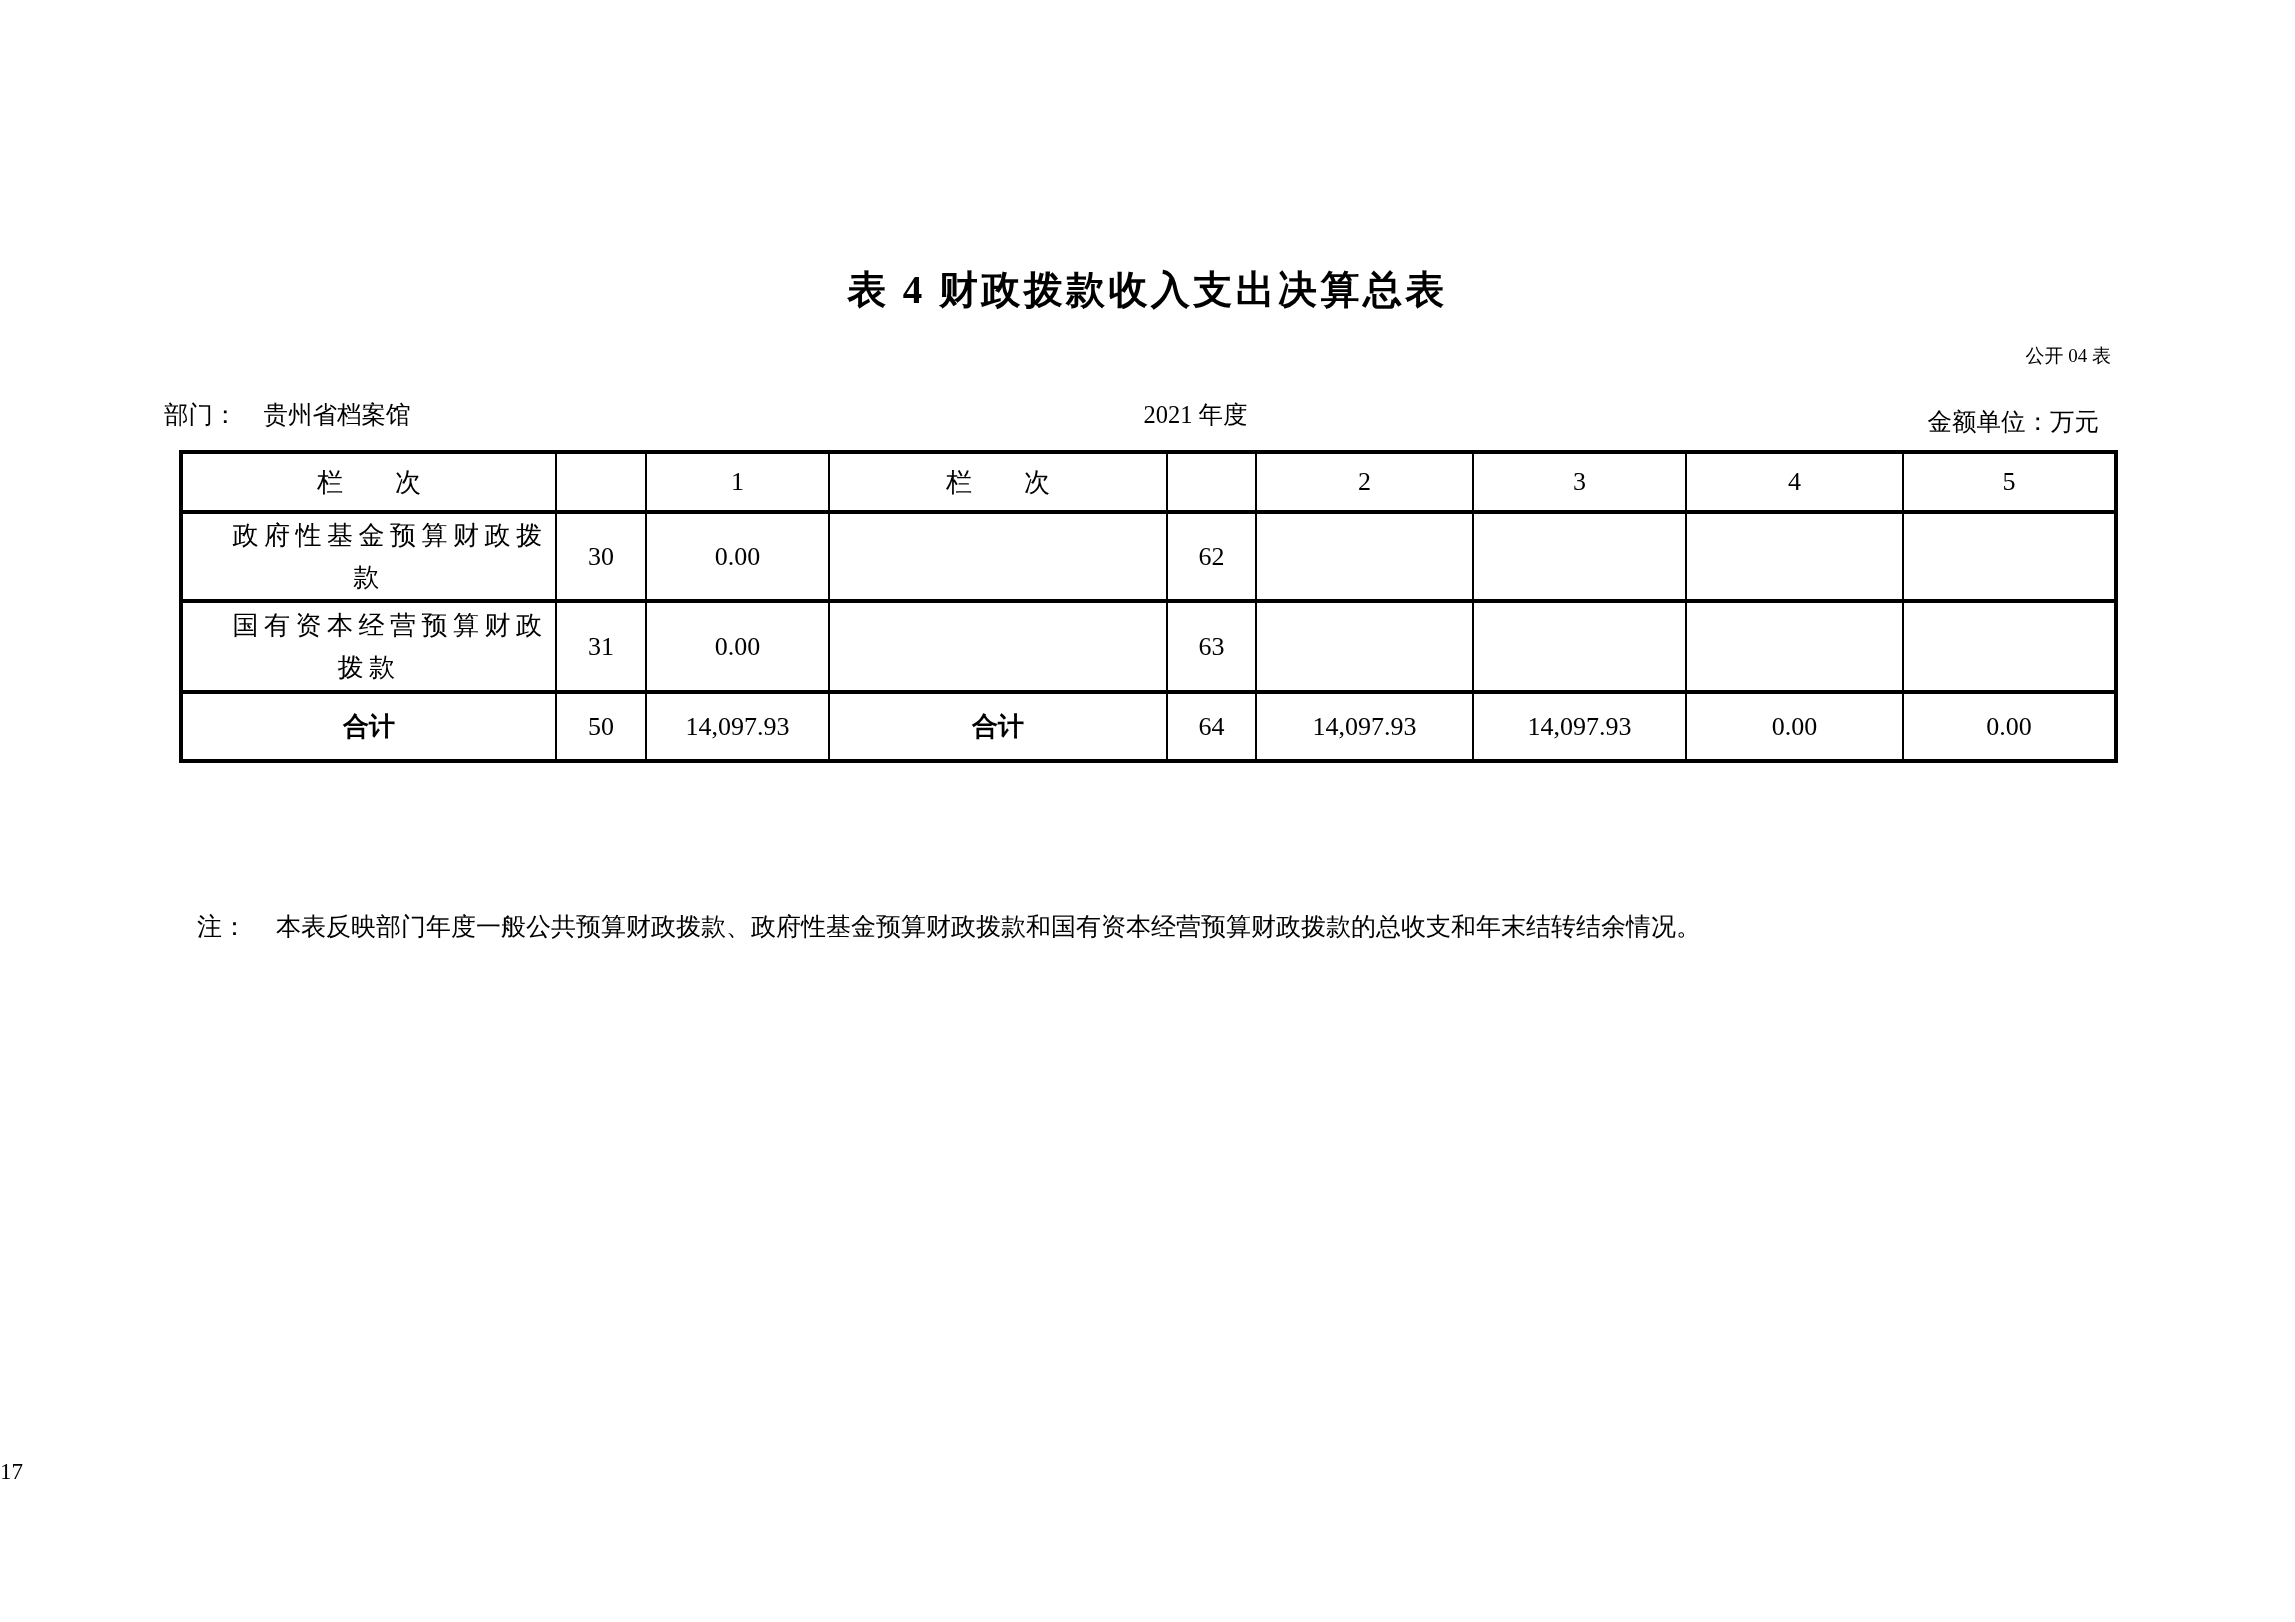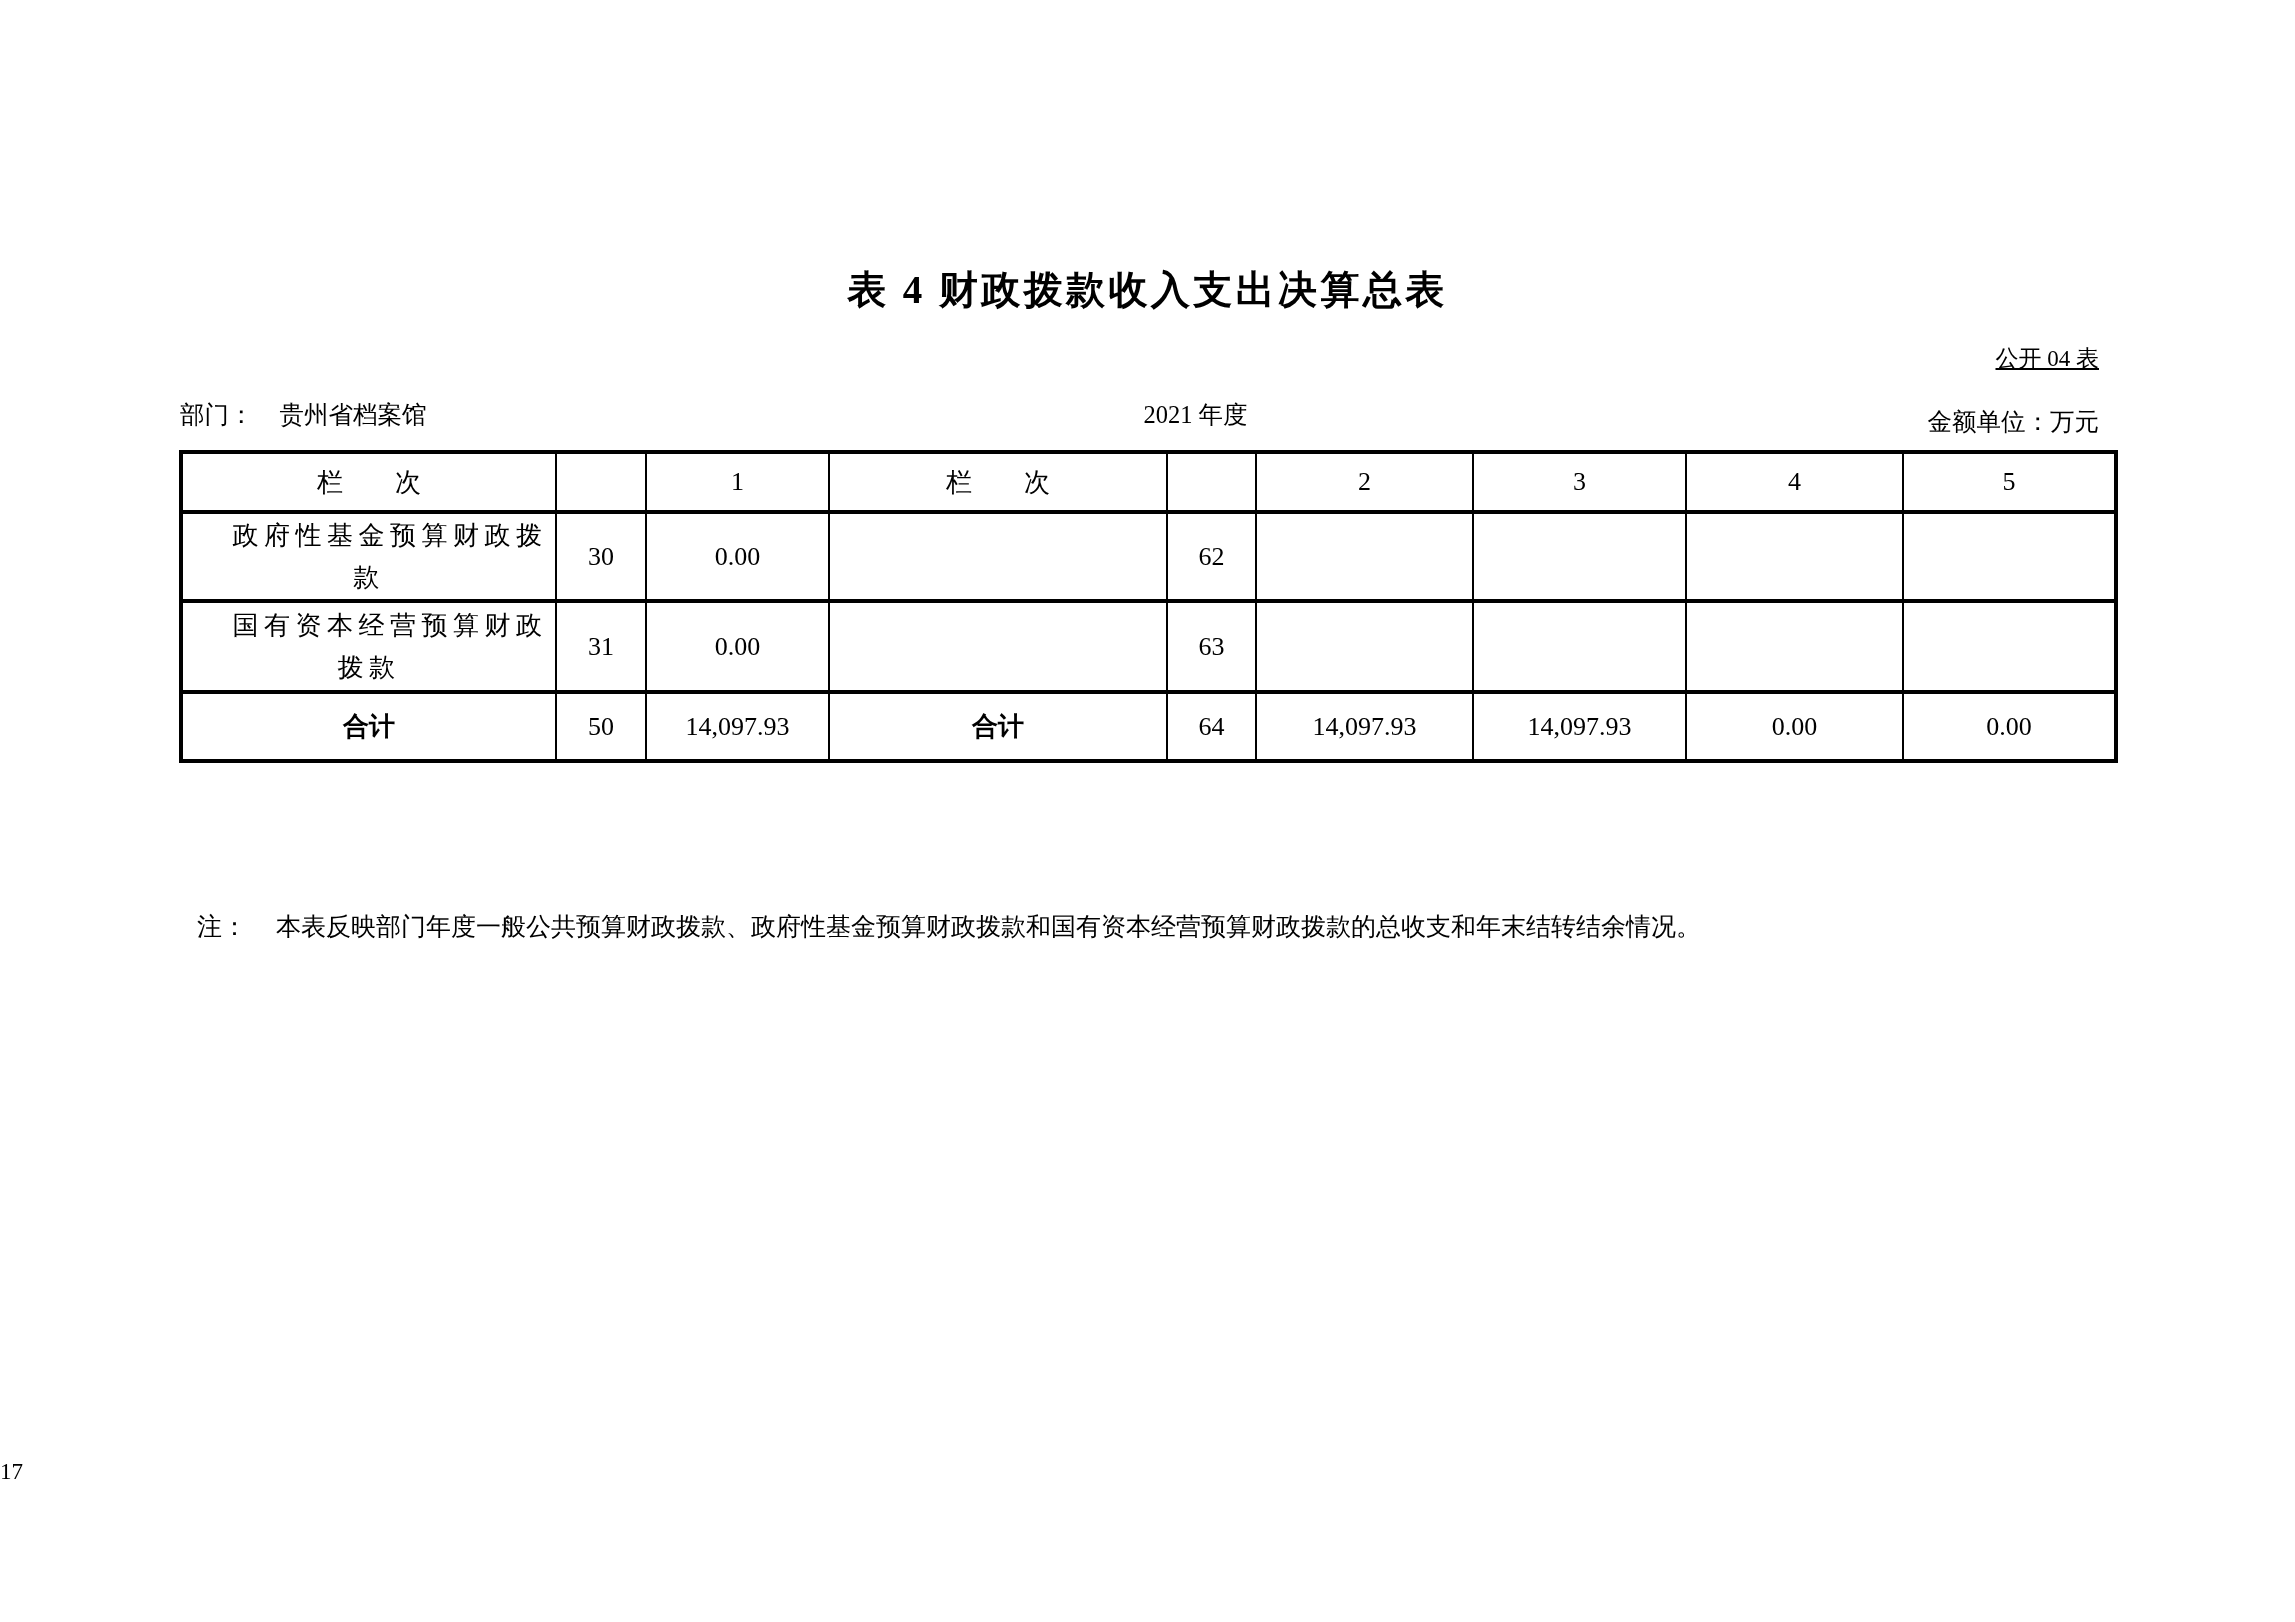--- a/index.html
+++ b/index.html
@@ -17,28 +17,27 @@
     position: absolute;
     top: 263px; left: 0; width: 100%;
     text-align: center;
     font-size: 39px;
     font-weight: bold;
     letter-spacing: 3.4px;
     white-space: nowrap;
   }
   .table-code {
     position: absolute;
-    top: 343px; right: 196px;
-    font-size: 23px;
+    top: 343px; right: 184px;
+    font-size: 19px;
     white-space: nowrap;
-    text-decoration: underline;
   }
   .dept-line {
     position: absolute;
-    top: 398px; left: 180px;
+    top: 398px; left: 164px;
     font-size: 24.5px;
     white-space: nowrap;
   }
   .dept-line .dept-name { margin-left: 26px; }
   .year-line {
     position: absolute;
     top: 398px; left: 0; width: 100%;
     text-align: center;
     font-size: 24.5px;
     white-space: nowrap;

